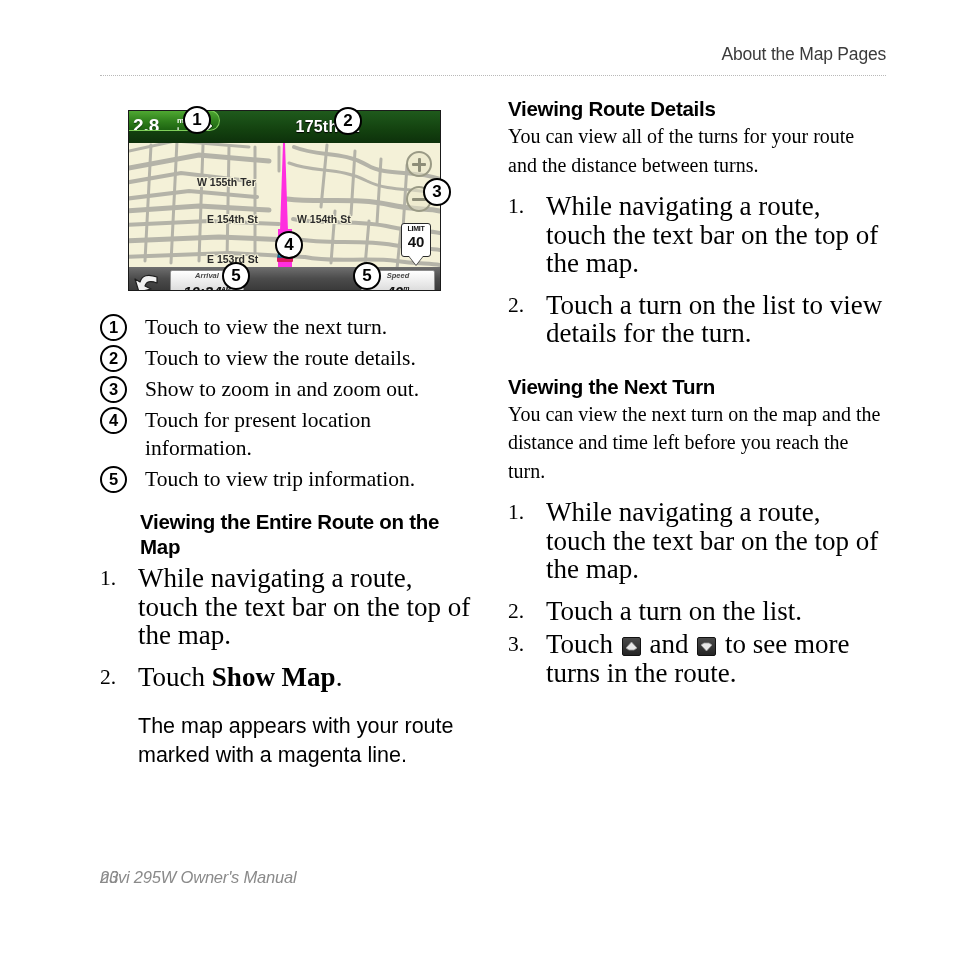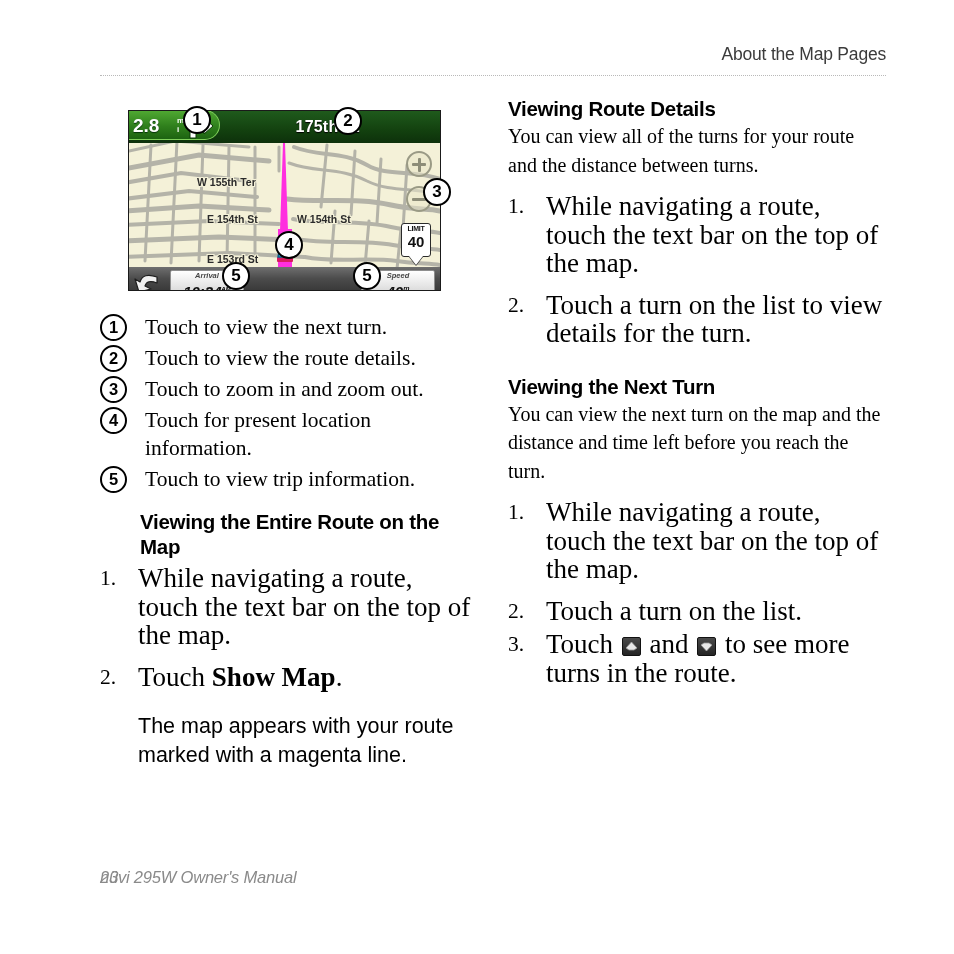--- a/index.html
+++ b/index.html
@@ -105,21 +105,21 @@
     color: #ffffff;
     font-family: "Liberation Sans", sans-serif;
     font-weight: bold;
     font-size: 16px;
     text-shadow: 0 1px 1px #000;
     letter-spacing: 0.2px;
   }
   .dist-badge {
     position: absolute;
     left: -1px; top: -1px;
-    width: 92px; height: 30px;
+    width: 92px; height: 21px;
     border-radius: 0 17px 17px 0;
     background: linear-gradient(#4fa832, #2f7f1c 55%, #1d6311);
     border: 1px solid #7fd05a;
     border-left: none;
     box-sizing: border-box;
     overflow: hidden;
   }
   .dist-val {
     position: absolute;
     left: 5px; top: 4px;
@@ -470,21 +470,21 @@
       <div class="legend-row">
         <div class="legend-badge">1</div>
         <div class="legend-text">Touch to view the next turn.</div>
       </div>
       <div class="legend-row">
         <div class="legend-badge">2</div>
         <div class="legend-text">Touch to view the route details.</div>
       </div>
       <div class="legend-row">
         <div class="legend-badge">3</div>
-        <div class="legend-text">Touch to zoom in and zoom out.</div>
+        <div class="legend-text">Show to zoom in and zoom out.</div>
       </div>
       <div class="legend-row">
         <div class="legend-badge">4</div>
         <div class="legend-text">Touch for present location information.</div>
       </div>
       <div class="legend-row">
         <div class="legend-badge">5</div>
         <div class="legend-text">Touch to view trip information.</div>
       </div>
     </div>

